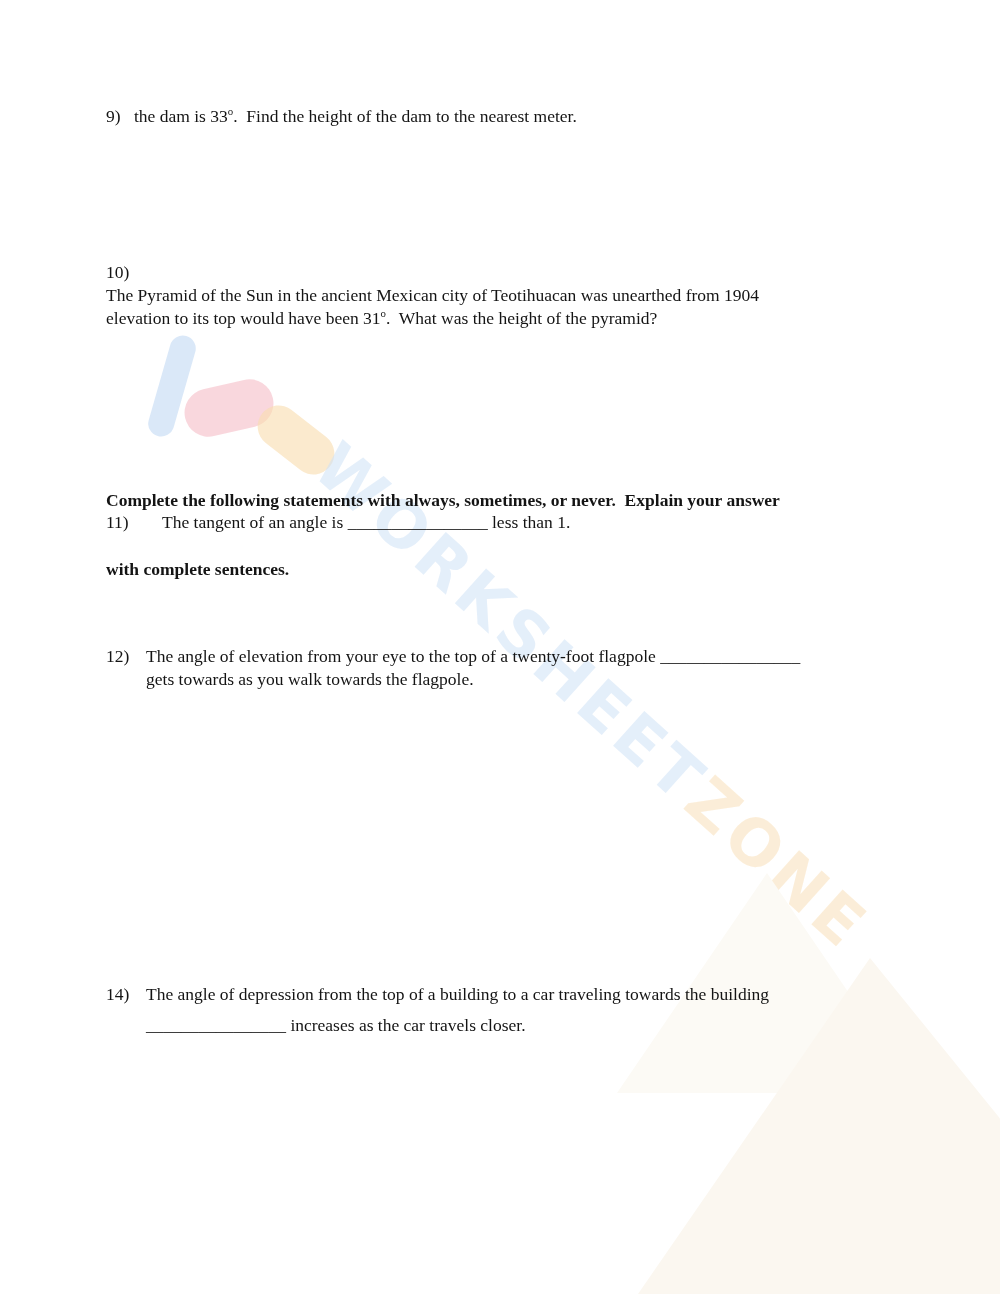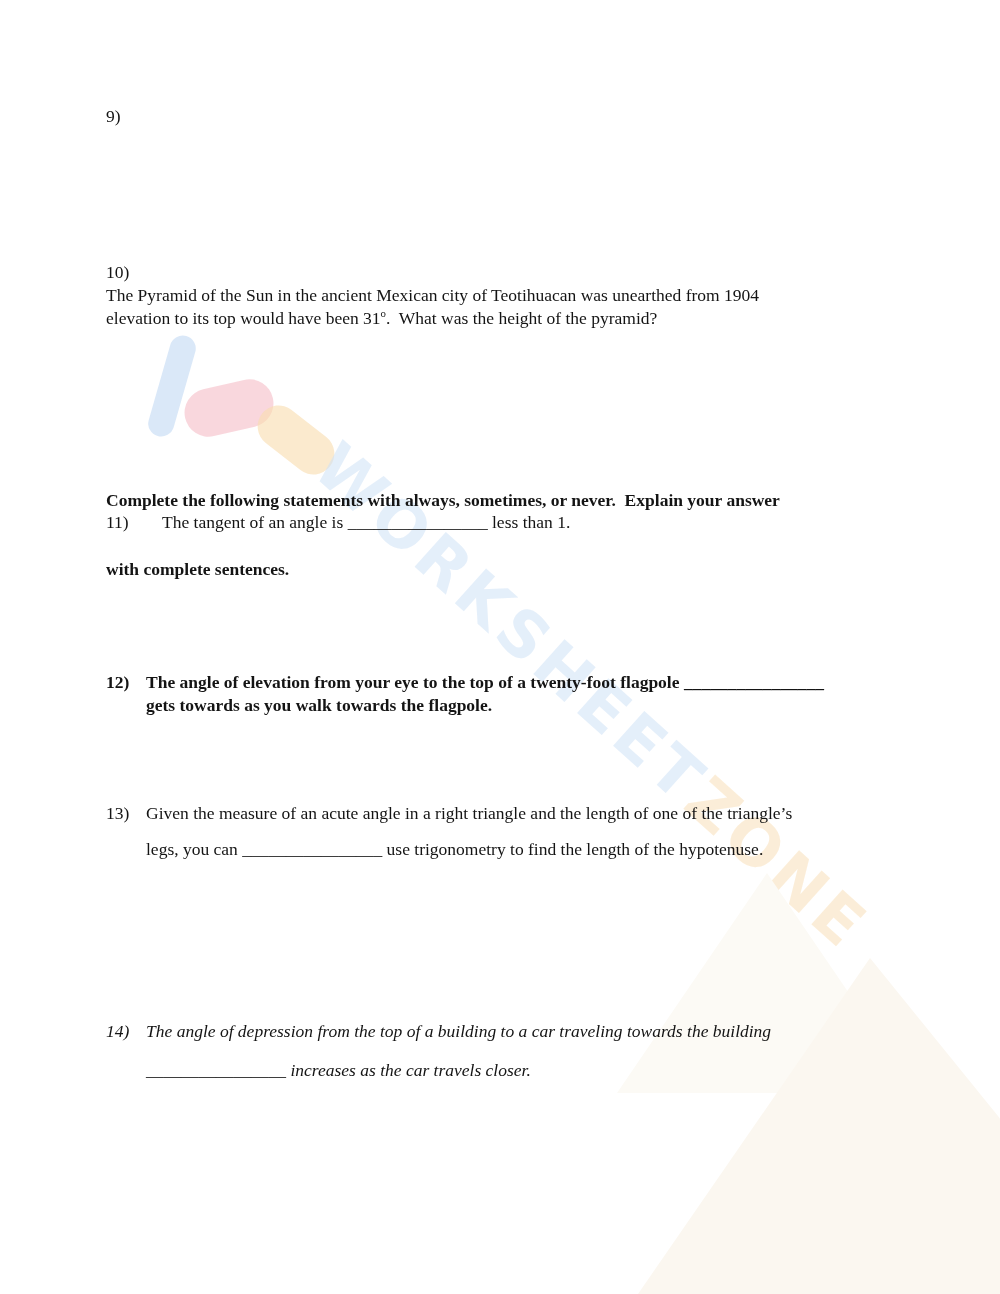--- a/index.html
+++ b/index.html
@@ -64,25 +64,25 @@
 
   .q { position: absolute; left: 106px; display: flex; width: 790px; }
   .qnum { flex: none; }
   .q.one-digit .qnum { width: 28px; }
   .q.two-digit .qnum { width: 40px; }
   .qline { white-space: pre-wrap; }
 
   .q9  { top: 105px; }
   .q10 { top: 261px; flex-direction: column; }
   .q11 { top: 511px; gap: 16px; }
-  .q12 { top: 671px; font-weight: bold; }
+  .q12 { top: 645px; }
   .q13 { top: 802px; }
-  .q14 { top: 1020px; font-style: italic; }
+  .q14 { top: 983px; }
   .q13 .gap-line { margin-top: 13px; }
-  .q14 .gap-line { margin-top: 16px; }
+  .q14 .gap-line { margin-top: 8px; }
 
   .section-heading {
     position: absolute; left: 106px; top: 443px; width: 790px;
     font-weight: bold; white-space: pre-wrap;
   }
 
   sup.deg {
     font-size: 0.62em;
     vertical-align: super;
     line-height: 0;
@@ -100,20 +100,21 @@
     <div class="wm-diagonal"><span class="wm-blue-text">WORKSHEET</span><span class="wm-orange-text">ZONE</span></div>
     <div class="wm-triangle wm-tri-small"></div>
     <div class="wm-triangle wm-tri-large"></div>
   </div>
 
   <div class="doc">
 
     <div class="q q9 one-digit">
       <span class="qnum">9)</span>
       <div class="qbody">
+        <div class="qline"><span>the dam is 33</span><sup class="deg">o</sup><span>.  Find the height of the dam to the nearest meter.</span></div>
       </div>
     </div>
 
     <div class="q q10 two-digit">
       <span class="qnum">10)</span>
       <div class="qbody">
         <div class="qline">The Pyramid of the Sun in the ancient Mexican city of Teotihuacan was unearthed from 1904</div>
         <div class="qline"><span>elevation to its top would have been 31</span><sup class="deg">o</sup><span>.  What was the height of the pyramid?</span></div>
       </div>
     </div>
@@ -131,27 +132,20 @@
     </div>
 
     <div class="q q12 two-digit">
       <span class="qnum">12)</span>
       <div class="qbody">
         <div class="qline">The angle of elevation from your eye to the top of a twenty-foot flagpole ________________</div>
         <div class="qline">gets towards as you walk towards the flagpole.</div>
       </div>
     </div>
 
-    <div class="q q13 two-digit">
-      <span class="qnum">13)</span>
-      <div class="qbody">
-        <div class="qline">Given the measure of an acute angle in a right triangle and the length of one of the triangle’s</div>
-        <div class="qline gap-line">legs, you can ________________ use trigonometry to find the length of the hypotenuse.</div>
-      </div>
-    </div>
 
     <div class="q q14 two-digit">
       <span class="qnum">14)</span>
       <div class="qbody">
         <div class="qline">The angle of depression from the top of a building to a car traveling towards the building</div>
         <div class="qline gap-line">________________ increases as the car travels closer.</div>
       </div>
     </div>
 
   </div>

